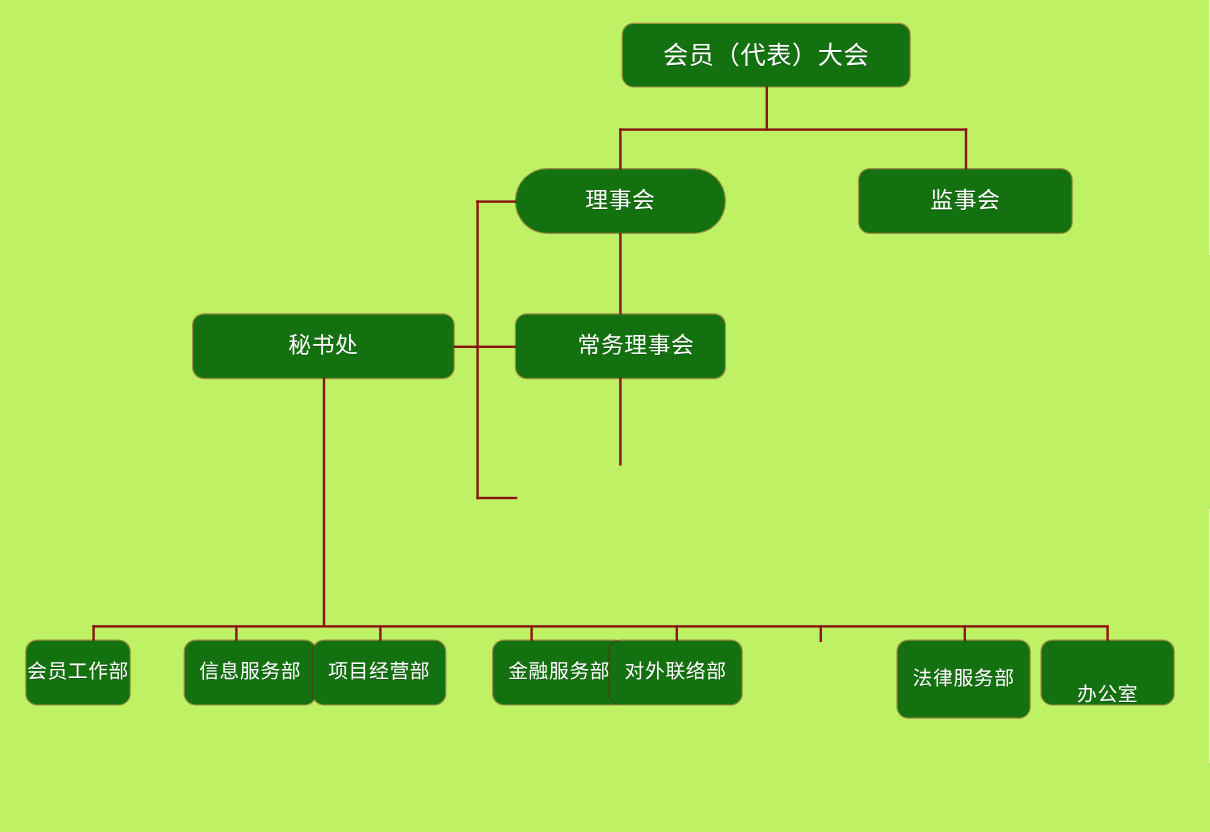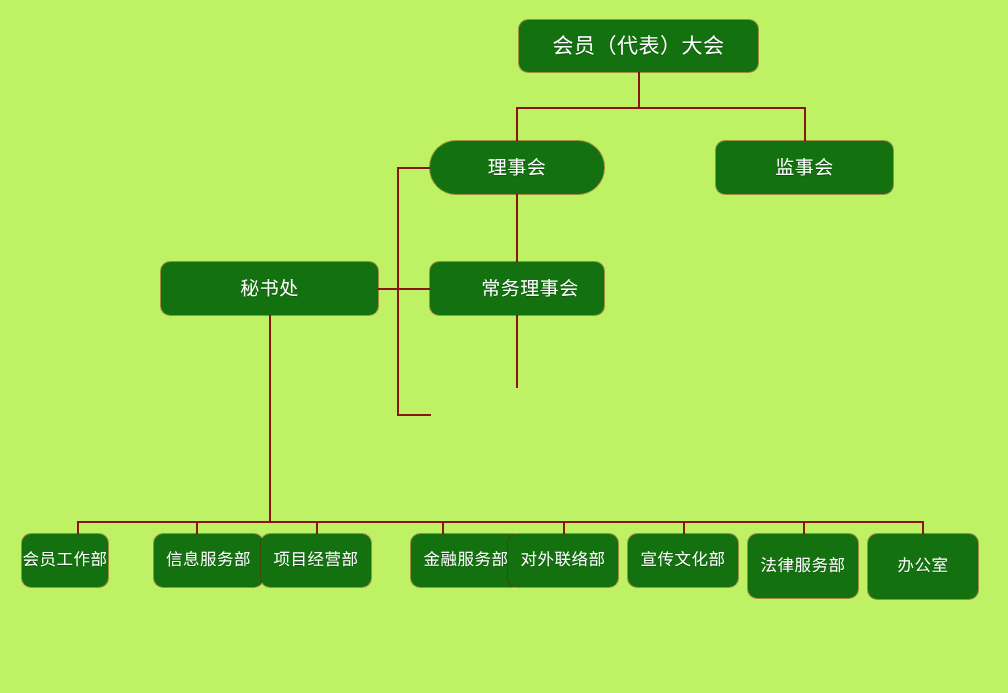--- a/index.html
+++ b/index.html
@@ -119,23 +119,20 @@
   </div>
   <div class="node dept" style="left:261px; top:534px; width:110px; height:53px;">
     <span class="node-label">项目经营部</span>
   </div>
   <div class="node dept" style="left:387px; top:534px; width:110px; height:53px;margin-left:24px;">
     <span class="node-label">金融服务部</span>
   </div>
   <div class="node dept" style="left:508px; top:534px; width:110px; height:53px;">
     <span class="node-label">对外联络部</span>
   </div>
-  <div class="node dept" style="left:628px; top:534px; width:110px; height:53px;">
-    <span class="node-label">宣传文化部</span>
-  </div>
   <div class="node dept" style="left:748px; top:534px; width:110px; height:64px;">
     <span class="node-label">法律服务部</span>
   </div>
-  <div class="node dept" style="left:868px; top:534px; width:110px; height:65px;">
+  <div class="node dept" style="left:868px; top:534px; width:110px; height:53px;align-items:flex-end;">
     <span class="node-label">办公室</span>
   </div>
 
 </div>
 
 </body></html>

